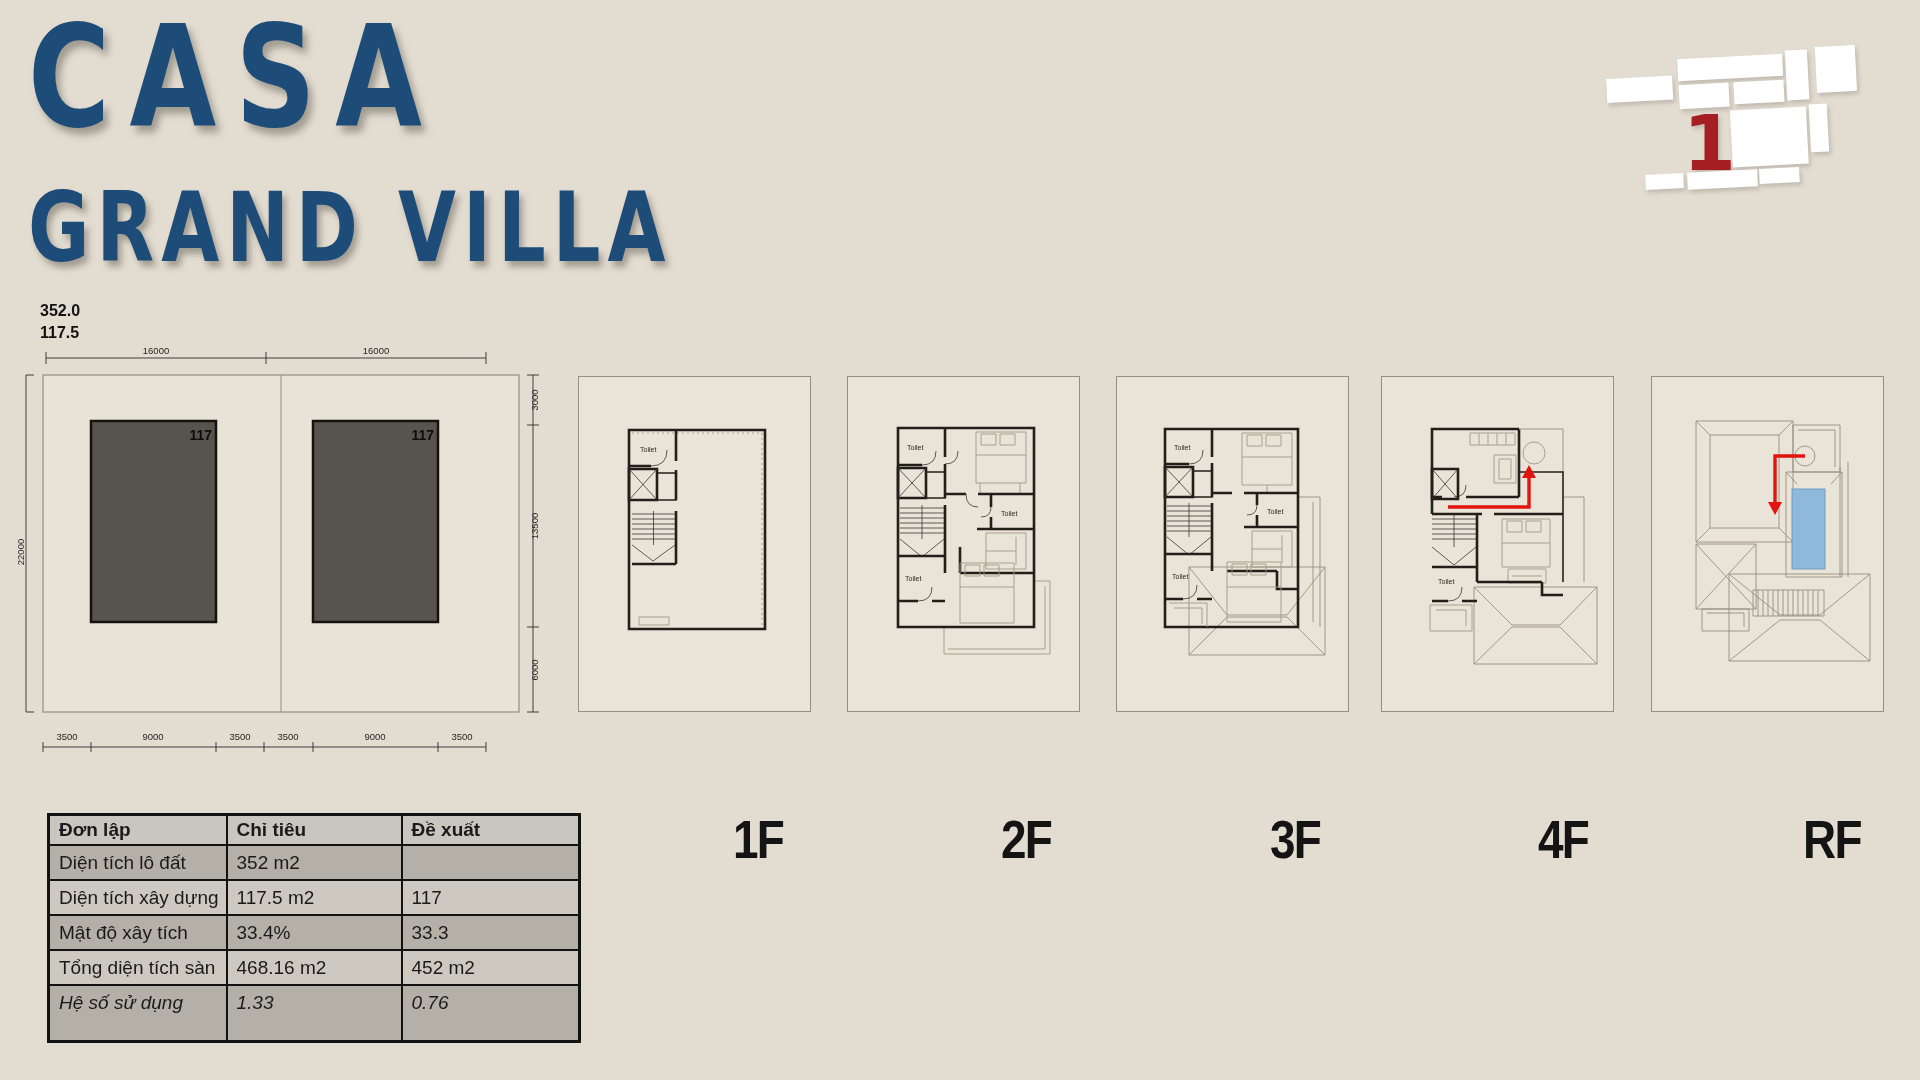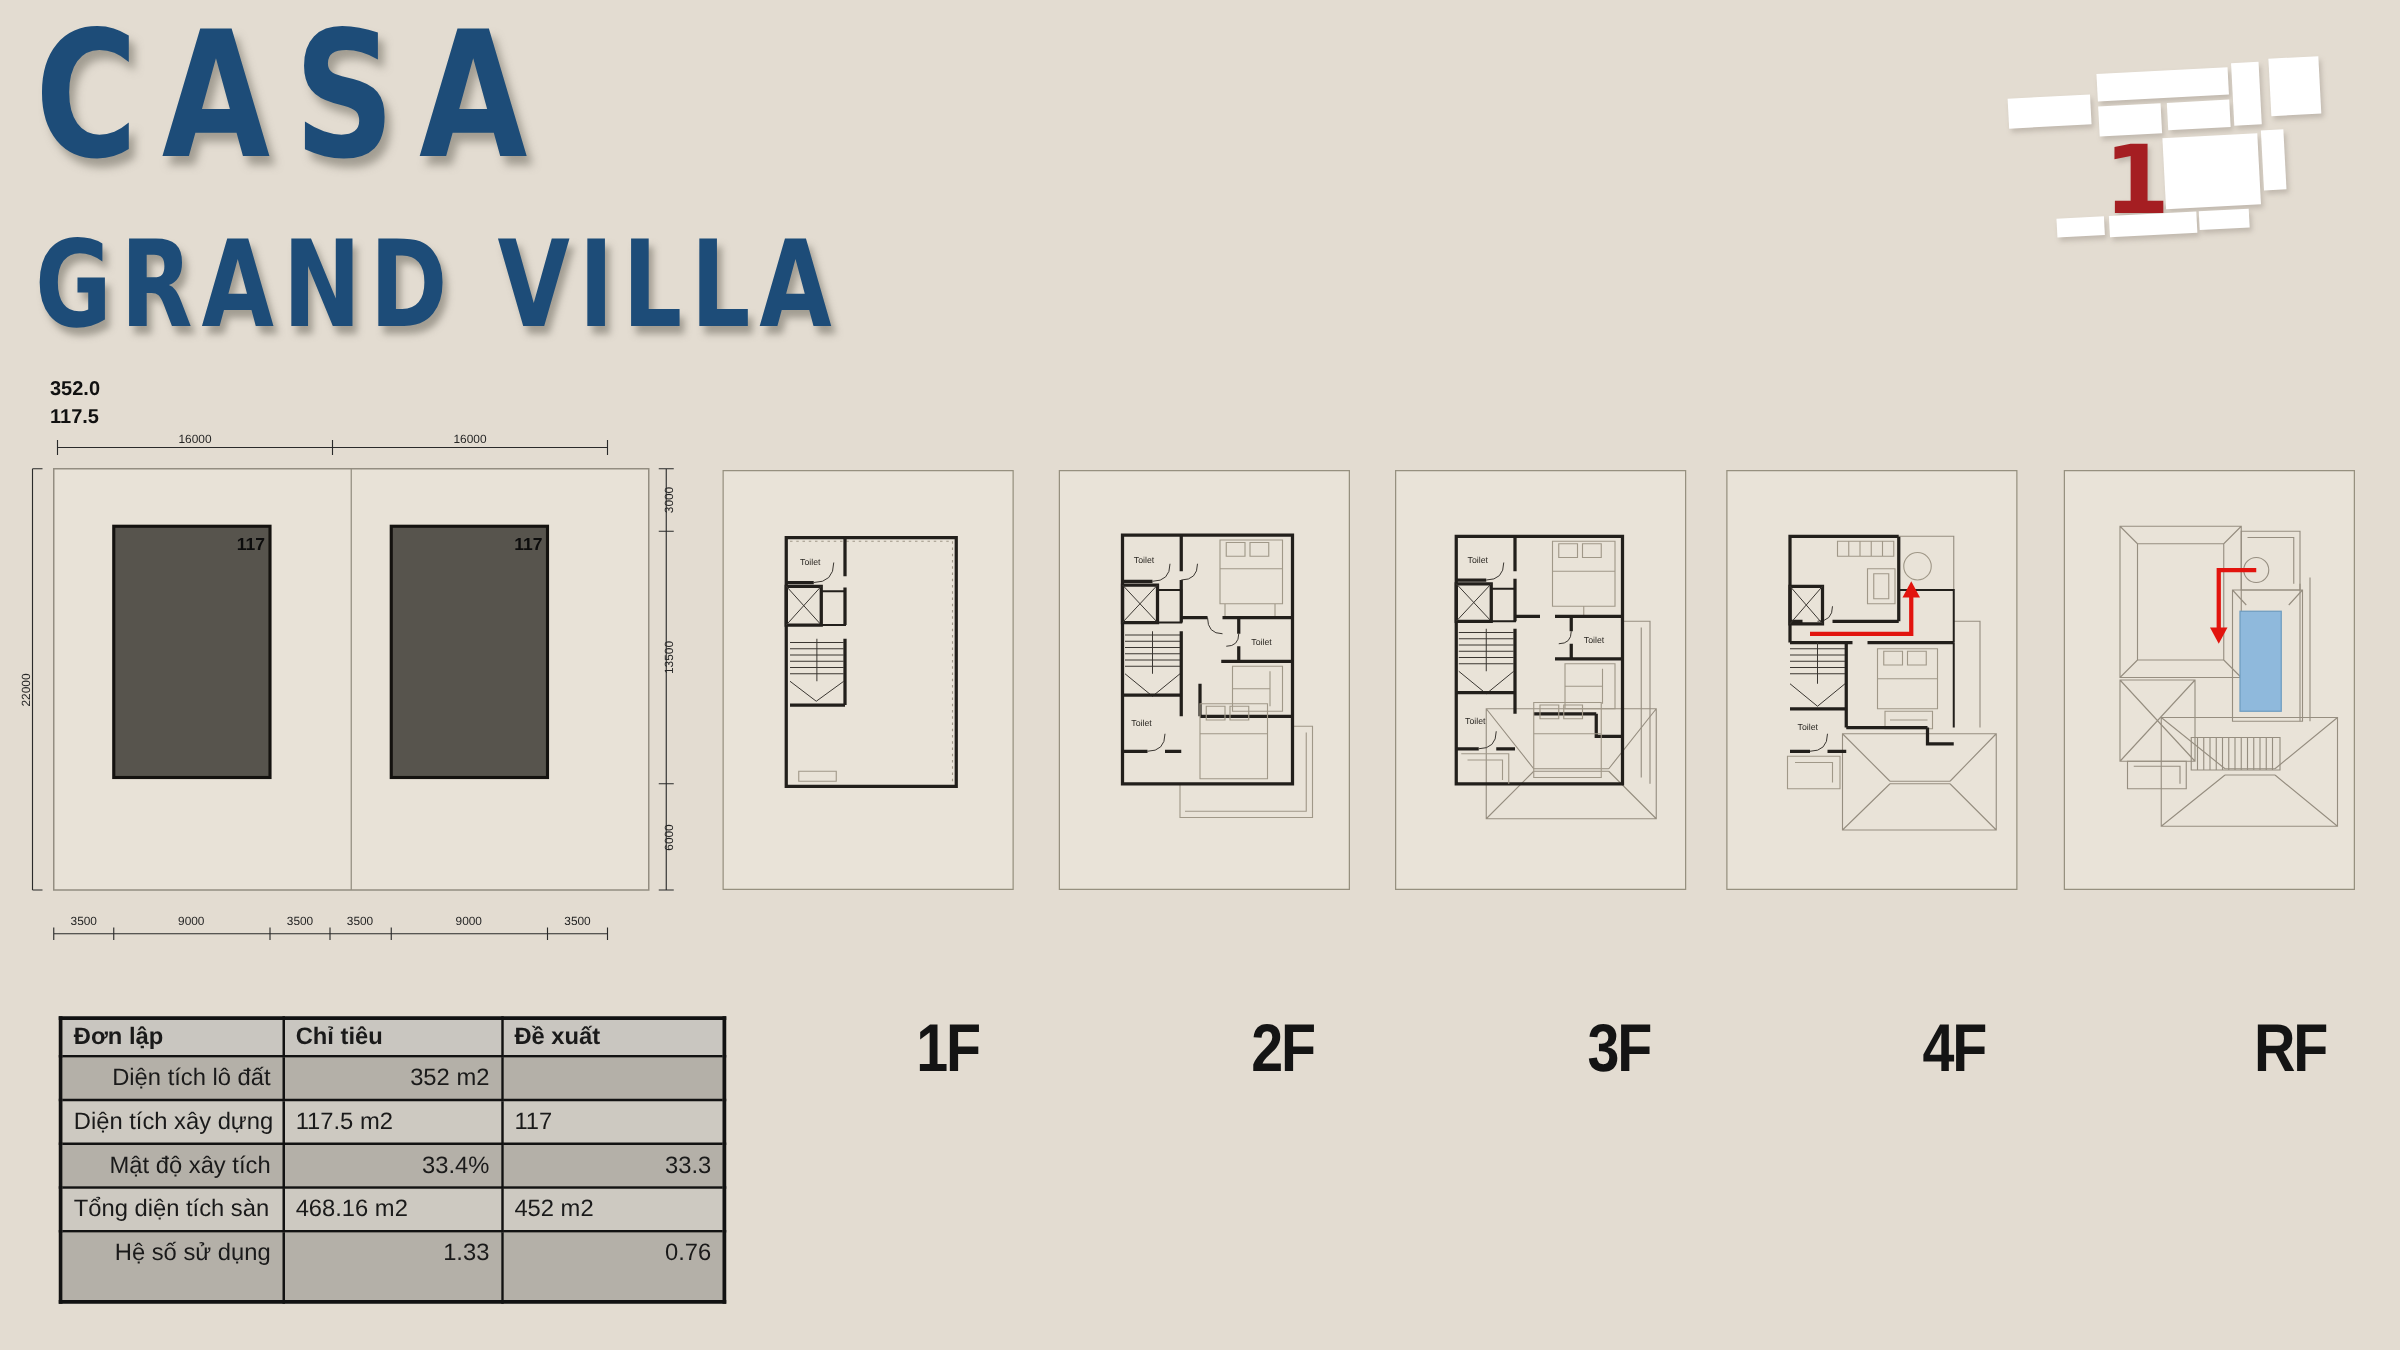--- a/index.html
+++ b/index.html
@@ -52,24 +52,24 @@
   .big  { font-size:16px; font-weight:bold; fill:#111; }
   .unit { font-size:14px; font-weight:bold; fill:#0c0c0c; }
   
   .spec-table { position:absolute; left:47px; top:813px; }
   table { border-collapse:collapse; table-layout:fixed; width:531px;
     border:3px solid #121212; font-size:19px; }
   col.c1{width:178px} col.c2{width:175px} col.c3{width:178px}
   th,td { border:2.5px solid #121212; padding:3px 9px; text-align:left;
     vertical-align:middle; overflow:hidden; white-space:nowrap; }
   th { background:#c9c6c0; font-weight:bold; height:17px; }
-  tr.dark td { background:#b4b0a8;text-align:right; }
+  tr.dark td { background:#b4b0a8; }
   tr.light td { background:#cdc9c1; }
   tr.r  td { height:35px; }
-  tr.last td { height:56px; vertical-align:top; padding-top:6px; }
+  tr.last td { height:56px; vertical-align:top; padding-top:6px;font-style:italic; }
 </style>
 </head>
 <body>
 
 <div class="title-block">
   <div class="title1">CASA</div>
   <div class="title2">GRAND VILLA</div>
 </div>
 
 <div class="locator">

